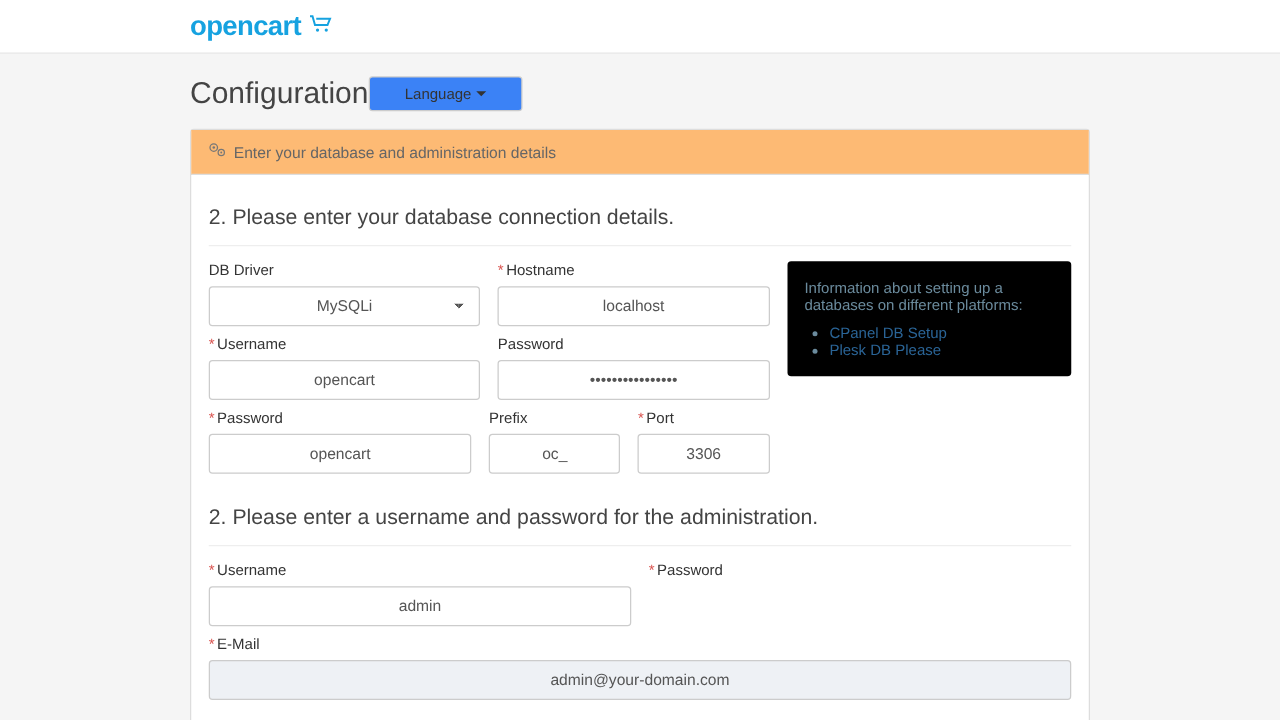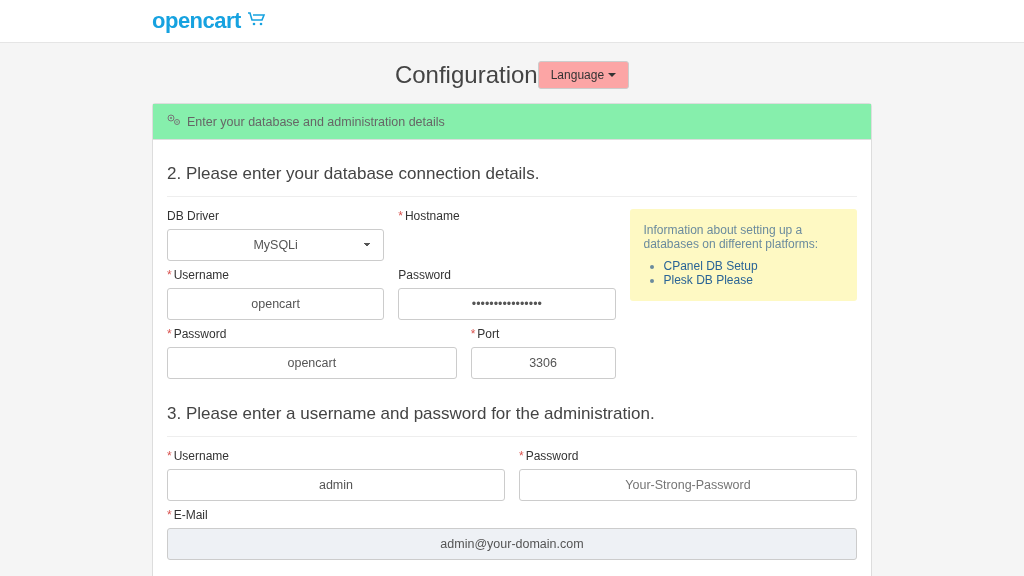--- a/index.html
+++ b/index.html
@@ -1,40 +1,40 @@
 <!DOCTYPE html>
 <html><head>
 <meta charset="utf-8">
 <style>
 * { box-sizing: border-box; margin: 0; padding: 0; }
 body { font-family: -apple-system, BlinkMacSystemFont, "Segoe UI", Arial, sans-serif; background: #f5f5f5; font-size: 13px; color: #555; }
 .topbar { background: #fff; border-bottom: 1px solid #e5e5e5; padding: 8px 0; }
 .container { max-width: 720px; margin: 0 auto; }
 .logo { display: flex; align-items: center; font-size: 22px; font-weight: 700; color: #16a2e0; letter-spacing: -0.5px; }
 .logo-cart { margin-left: 6px; }
-.page-header { display: flex; justify-content: center; align-items: center; padding: 18px 0 14px; }
+.page-header { display: flex; justify-content: flex-start; align-items: center; padding: 18px 0 14px; }
 .page-title { font-size: 24px; font-weight: 400; color: #444; }
-.lang-btn { background: #fca5a5; border: 1px solid #ccc; border-radius: 3px; padding: 6px 12px; font-size: 12px; color: #333; cursor: pointer; display: flex; align-items: center; gap: 4px; }
+.lang-btn { background: #3b82f6; border: 1px solid #ccc; border-radius: 3px; padding: 6px 28px; font-size: 12px; color: #333; cursor: pointer; display: flex; align-items: center; gap: 4px; }
 .caret { display: inline-block; width: 0; height: 0; border-left: 4px solid transparent; border-right: 4px solid transparent; border-top: 4px solid #333; }
 .panel { background: #fff; border: 1px solid #ddd; border-radius: 3px; margin-bottom: 18px; }
-.panel-head { background: #86efac; border-bottom: 1px solid #ddd; padding: 10px 14px; color: #666; font-size: 12.5px; display: flex; align-items: center; gap: 6px; }
+.panel-head { background: #fdba74; border-bottom: 1px solid #ddd; padding: 10px 14px; color: #666; font-size: 12.5px; display: flex; align-items: center; gap: 6px; }
 .gear { font-size: 12px; }
 .panel-body { padding: 14px; }
 .section-title { font-size: 17px; font-weight: 400; color: #444; padding: 10px 0 12px; border-bottom: 1px solid #eee; margin-bottom: 12px; }
 .row { display: flex; gap: 14px; }
 .col { flex: 1; }
 .col-main { flex: 0 0 65%; }
 .col-side { flex: 1; }
 .field { margin-bottom: 7px; }
 .label { display: block; font-size: 12px; color: #333; margin-bottom: 6px; font-weight: 500; }
 .req { color: #d9534f; margin-right: 2px; }
 .input, .select { width: 100%; border: 1px solid #ccc; border-radius: 3px; padding: 8px 10px; font-size: 12.5px; color: #555; background: #fff; text-align: center; }
 .select { appearance: none; background-image: linear-gradient(45deg, transparent 50%, #555 50%), linear-gradient(135deg, #555 50%, transparent 50%); background-position: calc(100% - 16px) 50%, calc(100% - 12px) 50%; background-size: 4px 4px, 4px 4px; background-repeat: no-repeat; }
 .input[readonly] { background: #eef1f5; }
-.infobox { background: #fef9c3; border-radius: 3px; padding: 14px; font-size: 12px; color: #6b8b9d; }
+.infobox { background: #000000; border-radius: 3px; padding: 14px; font-size: 12px; color: #6b8b9d; }
 .infobox ul { margin: 8px 0 0 20px; }
 .infobox a { color: #2a6496; font-weight: 400; text-decoration: none; margin-top: 28px; }
 .section2 { margin-top: 8px; }
 </style>
 </head>
 <body>
 
 <div class="topbar">
   <div class="container">
     <div class="logo">
@@ -78,64 +78,68 @@
         <div class="col-main">
           <div class="row">
             <div class="col field">
               <label class="label">DB Driver</label>
               <select class="select">
                 <option>MySQLi</option>
               </select>
             </div>
             <div class="col field">
               <label class="label"><span class="req">*</span><span>Hostname</span></label>
+              <input class="input" value="localhost" style="">
             </div>
           </div>
           <div class="row">
             <div class="col field">
               <label class="label"><span class="req">*</span><span>Username</span></label>
               <input class="input" value="opencart" style="">
             </div>
             <div class="col field">
               <label class="label">Password</label>
               <input class="input" value="••••••••••••••••" style="">
             </div>
           </div>
           <div class="row">
             <div class="col field">
               <label class="label"><span class="req">*</span><span>Password</span></label>
               <input class="input" value="opencart" style="">
+            </div>
+            <div class="col field" style="flex:0.5">
+              <label class="label">Prefix</label>
+              <input class="input" value="oc_" style="">
             </div>
             <div class="col field" style="flex:0.5">
               <label class="label"><span class="req">*</span><span>Port</span></label>
               <input class="input" value="3306" style="">
             </div>
           </div>
         </div>
         <div class="col-side">
           <div class="infobox">
             <div>Information about setting up a databases on different platforms:</div>
             <ul>
               <li><a href="#">CPanel DB Setup</a></li>
               <li><a href="#">Plesk DB Please</a></li>
             </ul>
           </div>
         </div>
       </div>
 
       <div class="section2">
-        <div class="section-title">3. Please enter a username and password for the administration.</div>
+        <div class="section-title">2. Please enter a username and password for the administration.</div>
         <div class="row">
           <div class="col field">
             <label class="label"><span class="req">*</span><span>Username</span></label>
             <input class="input" value="admin" style="">
           </div>
           <div class="col field">
             <label class="label"><span class="req">*</span><span>Password</span></label>
-            <input class="input" placeholder="Your-Strong-Password" style="">
           </div>
         </div>
         <div class="field">
           <label class="label"><span class="req">*</span><span>E-Mail</span></label>
           <input class="input" readonly="" value="admin@your-domain.com" style="">
         </div>
       </div>
 
     </div>
   </div>

